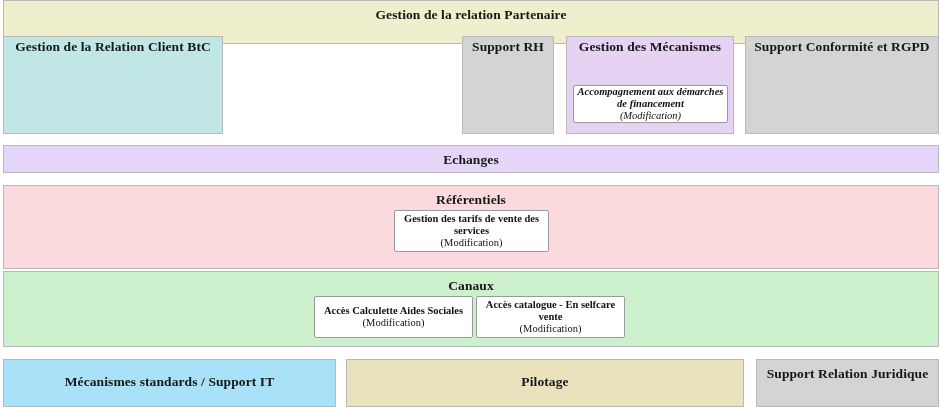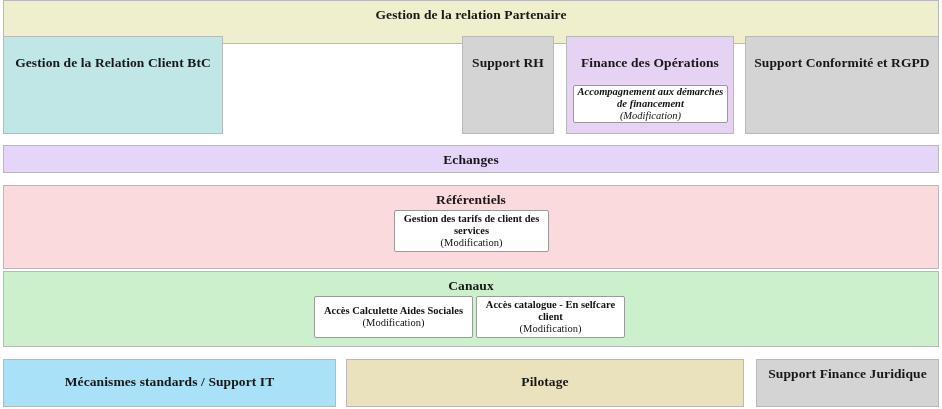--- a/index.html
+++ b/index.html
@@ -30,21 +30,21 @@
     border: 1px solid #b9b9b9;
     text-align: center;
   }
   .block > .block-title {
     display: block;
     font-weight: bold;
     font-size: 13.5px;
     line-height: 17px;
     letter-spacing: .1px;
     color: #171717;
-    padding-top: 17px;
+    padding-top: 1px;
     margin: 0 6px;
   }
 
   
   .band .block-title {
     padding-top: 5px;
   }
 
   
   .c-cream   { background: #efeecd; }
@@ -98,60 +98,60 @@
   <div class="block c-cyan" style="left:3px; top:36px; width:220px; height:98px;">
     <span class="block-title">Gestion de la Relation Client BtC</span>
   </div>
 
 
   <div class="block c-gray" style="left:462px; top:36px; width:92px; height:98px;">
     <span class="block-title">Support RH</span>
   </div>
 
   <div class="block c-purple" style="left:566px; top:36px; width:168px; height:98px;">
-    <span class="block-title">Finance des Opérations</span>
+    <span class="block-title">Gestion des Mécanismes</span>
     <div class="card" style="left:6px; top:48px; width:155px; height:38px;font-style:italic;">
       <span class="card-label">Accompagnement aux démarches de financement</span>
       <span class="card-status">(Modification)</span>
     </div>
   </div>
 
   <div class="block c-gray" style="left:745px; top:36px; width:194px; height:98px;">
     <span class="block-title">Support Conformité et RGPD</span>
   </div>
 
   <div class="block band c-lav" style="left:3px; top:145px; width:936px; height:28px;">
     <span class="block-title">Echanges</span>
   </div>
 
   <div class="block band c-pink" style="left:3px; top:185px; width:936px; height:84px;">
     <span class="block-title">Référentiels</span>
     <div class="card" style="left:390px; top:24px; width:155px; height:42px;">
-      <span class="card-label">Gestion des tarifs de client des services</span>
+      <span class="card-label">Gestion des tarifs de vente des services</span>
       <span class="card-status">(Modification)</span>
     </div>
   </div>
 
   <div class="block band c-green" style="left:3px; top:271px; width:936px; height:76px;">
     <span class="block-title">Canaux</span>
     <div class="card" style="left:310px; top:24px; width:159px; height:42px;">
       <span class="card-label">Accès Calculette Aides Sociales</span>
       <span class="card-status">(Modification)</span>
     </div>
     <div class="card" style="left:472px; top:24px; width:149px; height:42px;">
-      <span class="card-label">Accès catalogue - En selfcare client</span>
+      <span class="card-label">Accès catalogue - En selfcare vente</span>
       <span class="card-status">(Modification)</span>
     </div>
   </div>
 
   <div class="block c-blue" style="left:3px; top:359px; width:333px; height:48px;">
     <span class="block-title" style="padding-top:13px;">Mécanismes standards / Support IT</span>
   </div>
 
   <div class="block c-tan" style="left:346px; top:359px; width:398px; height:48px;">
     <span class="block-title" style="padding-top:13px;">Pilotage</span>
   </div>
 
   <div class="block c-gray" style="left:756px; top:359px; width:183px; height:48px;">
-    <span class="block-title" style="padding-top:5px;">Support Finance Juridique</span>
+    <span class="block-title" style="padding-top:5px;">Support Relation Juridique</span>
   </div>
 
 </div>
 
 </body></html>

